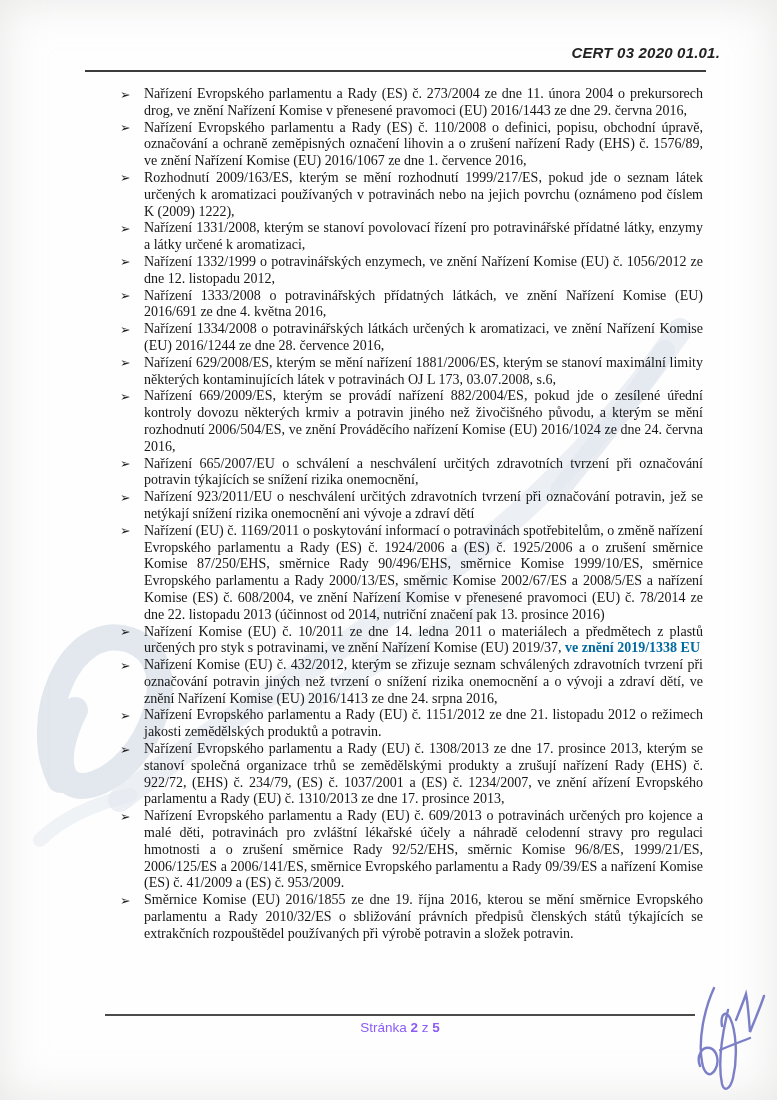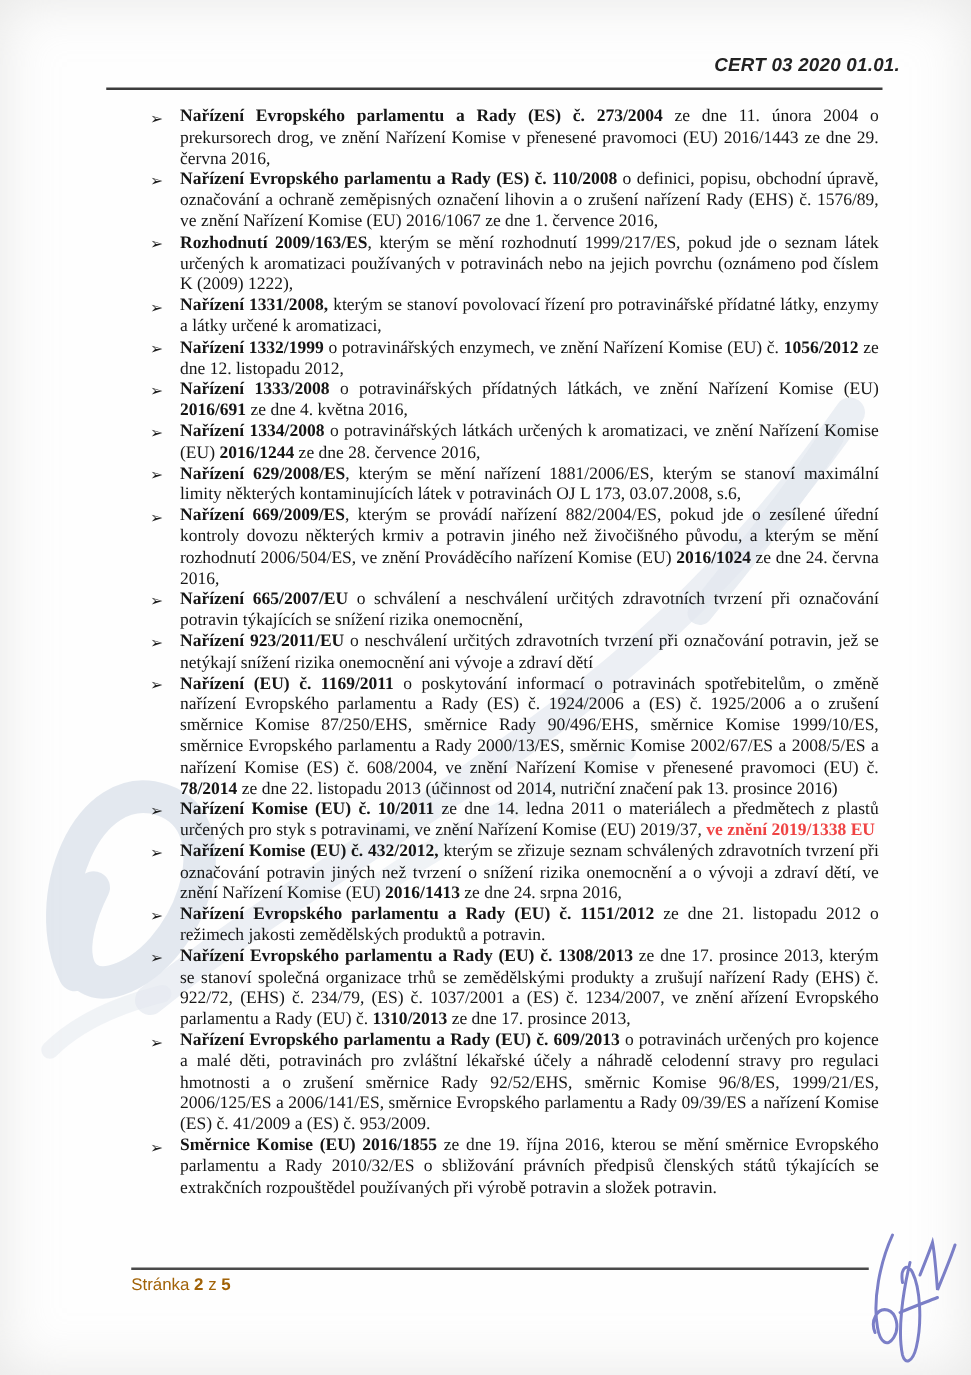--- a/index.html
+++ b/index.html
@@ -28,30 +28,31 @@
   .content {
     position: absolute; left: 120px; top: 86px; width: 583px;
     font-size: 14px; line-height: 16.8px; color: #161616;
   }
   .item { position: relative; padding-left: 24px; text-align: justify; }
   .marker {
     position: absolute; left: 0; top: 0.5px;
     font-size: 12.5px; color: #1d1d1d;
     font-family: "DejaVu Sans", sans-serif;
   }
-  .seg-b { font-weight: bold; }
+  .seg-b { font-weight: normal; }
   .seg-rb { font-weight: bold; }
   .footer-rule {
     position: absolute; top: 1014px; left: 105px; width: 590px; height: 1.5px;
     background: #4a4a4a;
   }
   .footer-text {
     position: absolute; top: 1020px; left: 105px; width: 590px;
+    text-align: center;
     font-family: "Liberation Sans", sans-serif;
-    font-size: 13.5px; color: #a16207;
+    font-size: 13.5px; color: #8b5cf6;
   }
   .footer-text b { font-weight: bold; }
   .watermark-svg {
     position: absolute; left: 0; top: 240px;
     pointer-events: none;
   }
   .signature-svg {
     position: absolute; right: 8px; top: 980px;
     pointer-events: none;
   }
@@ -80,21 +81,21 @@
     <div class="item"><span class="marker">➢</span><span><span class="seg-b">Rozhodnutí 2009/163/ES</span><span class="seg-n">, kterým se mění rozhodnutí 1999/217/ES, pokud jde o seznam látek určených k aromatizaci používaných v potravinách nebo na jejich povrchu (oznámeno pod číslem K (2009) 1222),</span></span></div>
     <div class="item"><span class="marker">➢</span><span><span class="seg-b">Nařízení 1331/2008,</span><span class="seg-n"> kterým se stanoví povolovací řízení pro potravinářské přídatné látky, enzymy a látky určené k aromatizaci,</span></span></div>
     <div class="item"><span class="marker">➢</span><span><span class="seg-b">Nařízení 1332/1999</span><span class="seg-n"> o potravinářských enzymech, ve znění Nařízení Komise (EU) č. </span><span class="seg-b">1056/2012</span><span class="seg-n"> ze dne 12. listopadu 2012,</span></span></div>
     <div class="item"><span class="marker">➢</span><span><span class="seg-b">Nařízení 1333/2008</span><span class="seg-n"> o potravinářských přídatných látkách, ve znění Nařízení Komise (EU) </span><span class="seg-b">2016/691</span><span class="seg-n"> ze dne 4. května 2016,</span></span></div>
     <div class="item"><span class="marker">➢</span><span><span class="seg-b">Nařízení 1334/2008</span><span class="seg-n"> o potravinářských látkách určených k aromatizaci, ve znění Nařízení Komise (EU) </span><span class="seg-b">2016/1244</span><span class="seg-n"> ze dne 28. července 2016,</span></span></div>
     <div class="item"><span class="marker">➢</span><span><span class="seg-b">Nařízení 629/2008/ES</span><span class="seg-n">, kterým se mění nařízení 1881/2006/ES, kterým se stanoví maximální limity některých kontaminujících látek v potravinách OJ L 173, 03.07.2008, s.6,</span></span></div>
     <div class="item"><span class="marker">➢</span><span><span class="seg-b">Nařízení 669/2009/ES</span><span class="seg-n">, kterým se provádí nařízení 882/2004/ES, pokud jde o zesílené úřední kontroly dovozu některých krmiv a potravin jiného než živočišného původu, a kterým se mění rozhodnutí 2006/504/ES, ve znění Prováděcího nařízení Komise (EU) </span><span class="seg-b">2016/1024</span><span class="seg-n"> ze dne 24. června 2016,</span></span></div>
     <div class="item"><span class="marker">➢</span><span><span class="seg-b">Nařízení 665/2007/EU</span><span class="seg-n"> o schválení a neschválení určitých zdravotních tvrzení při označování potravin týkajících se snížení rizika onemocnění,</span></span></div>
     <div class="item"><span class="marker">➢</span><span><span class="seg-b">Nařízení 923/2011/EU</span><span class="seg-n"> o neschválení určitých zdravotních tvrzení při označování potravin, jež se netýkají snížení rizika onemocnění ani vývoje a zdraví dětí</span></span></div>
     <div class="item"><span class="marker">➢</span><span><span class="seg-b">Nařízení (EU) č. 1169/2011</span><span class="seg-n"> o poskytování informací o potravinách spotřebitelům, o změně nařízení Evropského parlamentu a Rady (ES) č. 1924/2006 a (ES) č. 1925/2006 a o zrušení směrnice Komise 87/250/EHS, směrnice Rady 90/496/EHS, směrnice Komise 1999/10/ES, směrnice Evropského parlamentu a Rady 2000/13/ES, směrnic Komise 2002/67/ES a 2008/5/ES a nařízení Komise (ES) č. 608/2004, ve znění Nařízení Komise v přenesené pravomoci (EU) č. </span><span class="seg-b">78/2014</span><span class="seg-n"> ze dne 22. listopadu 2013 (účinnost od 2014, nutriční značení pak 13. prosince 2016)</span></span></div>
-    <div class="item"><span class="marker">➢</span><span><span class="seg-b">Nařízení Komise (EU) č. 10/2011</span><span class="seg-n"> ze dne 14. ledna 2011 o materiálech a předmětech z plastů určených pro styk s potravinami, ve znění Nařízení Komise (EU) 2019/37, </span><span class="seg-rb" style="color: #ef4444;">ve znění 2019/1338 EU</span></span></div>
+    <div class="item"><span class="marker">➢</span><span><span class="seg-b">Nařízení Komise (EU) č. 10/2011</span><span class="seg-n"> ze dne 14. ledna 2011 o materiálech a předmětech z plastů určených pro styk s potravinami, ve znění Nařízení Komise (EU) 2019/37, </span><span class="seg-rb" style="color: #0369a1;">ve znění 2019/1338 EU</span></span></div>
     <div class="item"><span class="marker">➢</span><span><span class="seg-b">Nařízení Komise (EU) č. 432/2012,</span><span class="seg-n"> kterým se zřizuje seznam schválených zdravotních tvrzení při označování potravin jiných než tvrzení o snížení rizika onemocnění a o vývoji a zdraví dětí, ve znění Nařízení Komise (EU) </span><span class="seg-b">2016/1413</span><span class="seg-n"> ze dne 24. srpna 2016,</span></span></div>
     <div class="item"><span class="marker">➢</span><span><span class="seg-b">Nařízení Evropského parlamentu a Rady (EU) č. 1151/2012</span><span class="seg-n"> ze dne 21. listopadu 2012 o režimech jakosti zemědělských produktů a potravin.</span></span></div>
     <div class="item"><span class="marker">➢</span><span><span class="seg-b">Nařízení Evropského parlamentu a Rady (EU) č. 1308/2013</span><span class="seg-n"> ze dne 17. prosince 2013, kterým se stanoví společná organizace trhů se zemědělskými produkty a zrušují nařízení Rady (EHS) č. 922/72, (EHS) č. 234/79, (ES) č. 1037/2001 a (ES) č. 1234/2007, ve znění ařízení Evropského parlamentu a Rady (EU) č. </span><span class="seg-b">1310/2013</span><span class="seg-n"> ze dne 17. prosince 2013,</span></span></div>
     <div class="item"><span class="marker">➢</span><span><span class="seg-b">Nařízení Evropského parlamentu a Rady (EU) č. 609/2013</span><span class="seg-n"> o potravinách určených pro kojence a malé děti, potravinách pro zvláštní lékařské účely a náhradě celodenní stravy pro regulaci hmotnosti a o zrušení směrnice Rady 92/52/EHS, směrnic Komise 96/8/ES, 1999/21/ES, 2006/125/ES a 2006/141/ES, směrnice Evropského parlamentu a Rady 09/39/ES a nařízení Komise (ES) č. 41/2009 a (ES) č. 953/2009.</span></span></div>
     <div class="item"><span class="marker">➢</span><span><span class="seg-b">Směrnice Komise (EU) 2016/1855</span><span class="seg-n"> ze dne 19. října 2016, kterou se mění směrnice Evropského parlamentu a Rady 2010/32/ES o sbližování právních předpisů členských států týkajících se extrakčních rozpouštědel používaných při výrobě potravin a složek potravin.</span></span></div>
   </div>
 
 <div class="footer-rule"></div>
 <div class="footer-text"><span>Stránka</span>&nbsp;<b>2</b>&nbsp;<span>z</span>&nbsp;<b>5</b></div>
 

